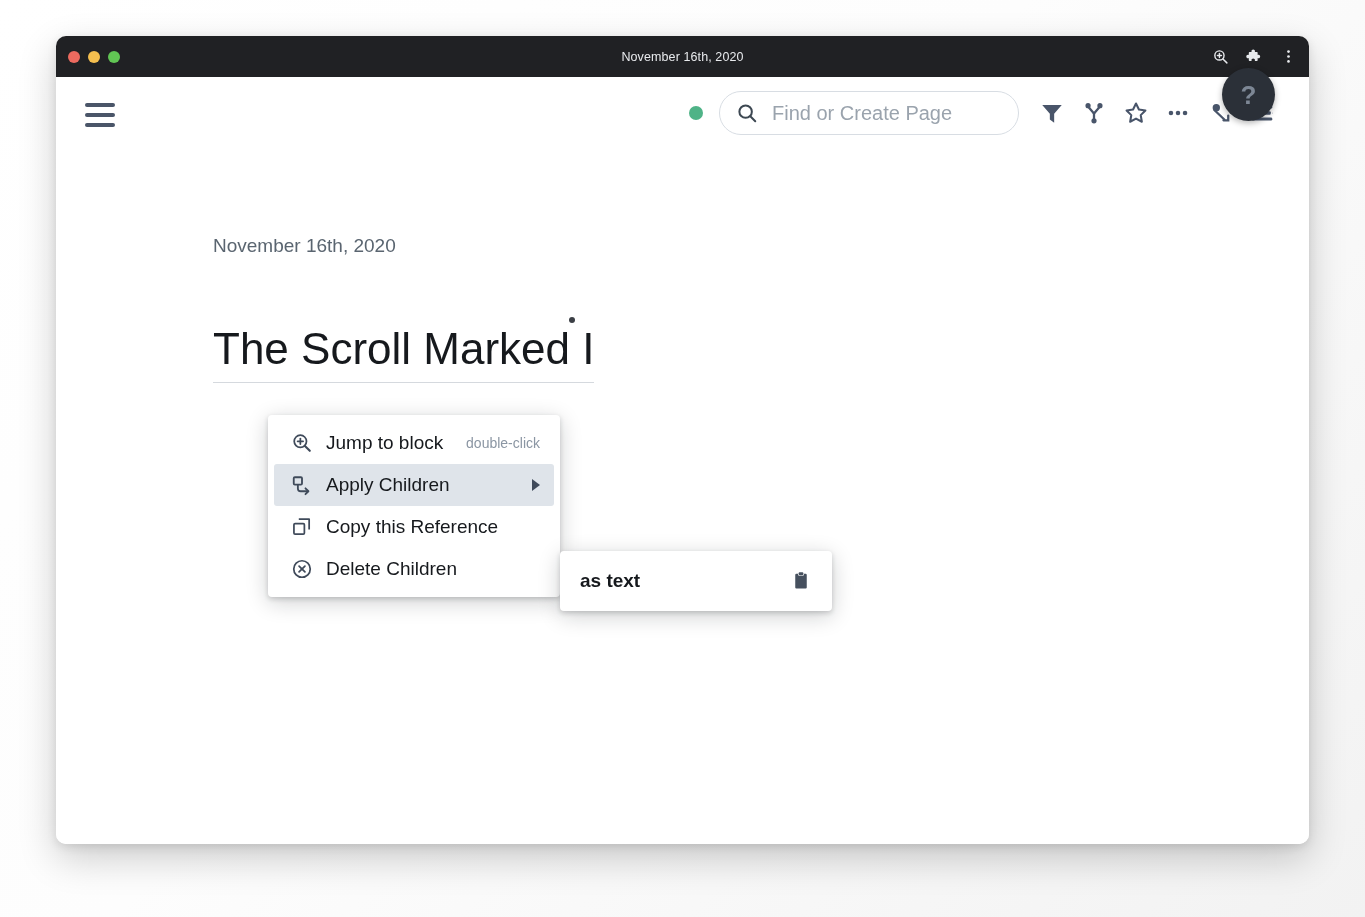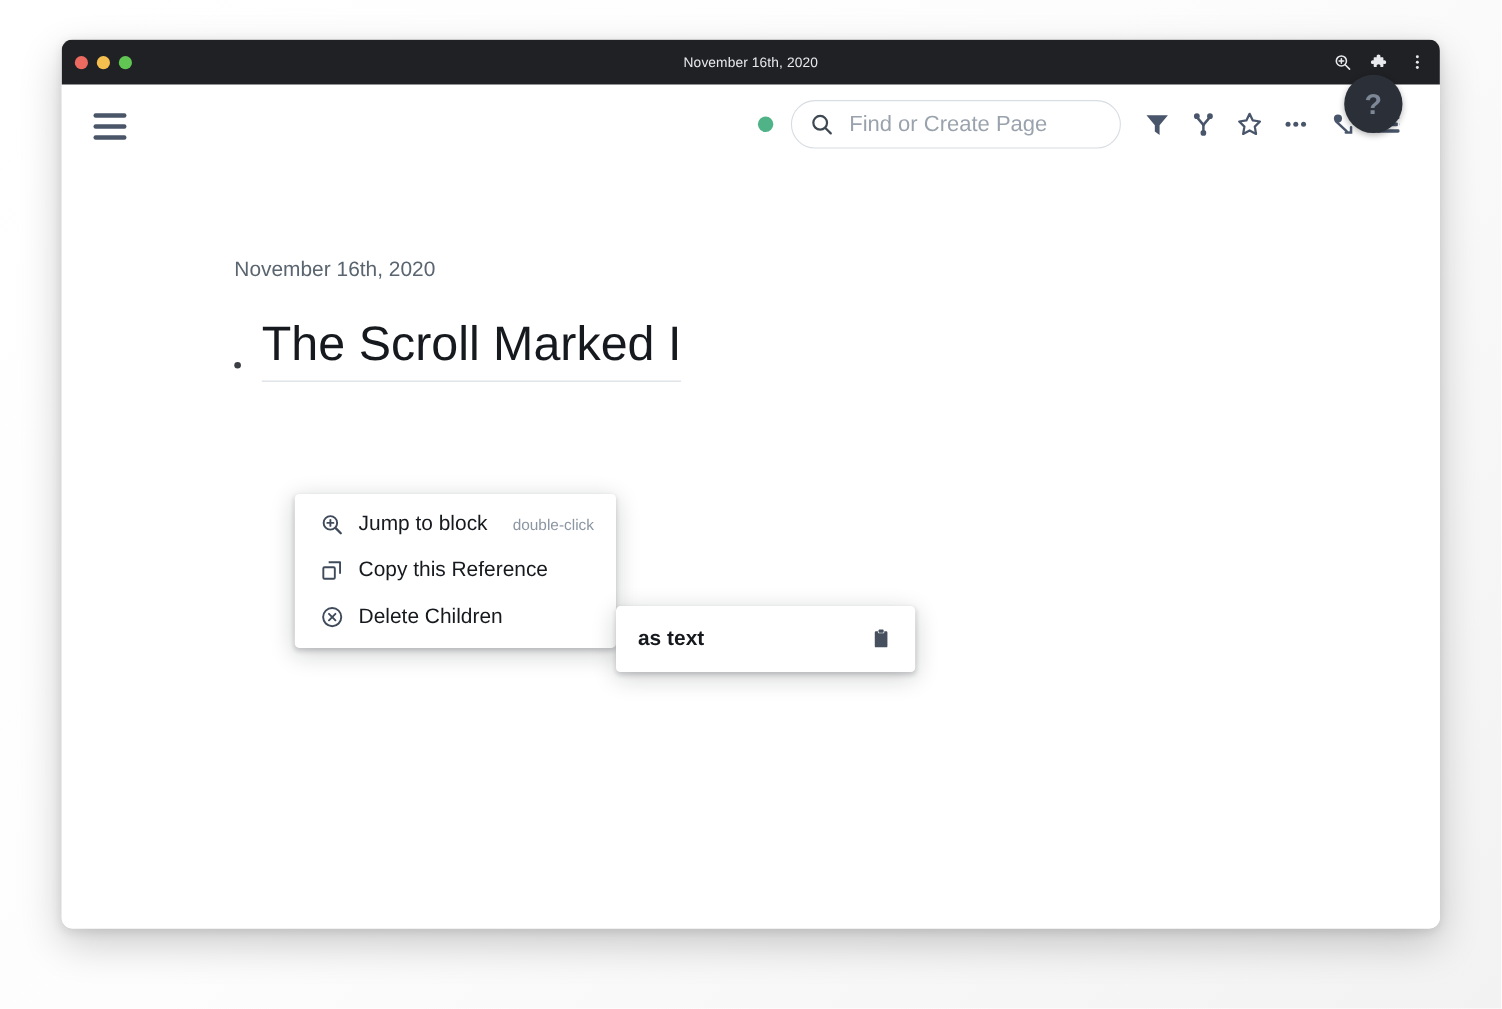--- a/index.html
+++ b/index.html
@@ -158,21 +158,22 @@
     position: absolute;
     left: 157px; top: 82px;
     font-size: 19px;
     color: #5a6570;
   }
 
   .block-row {
     position: absolute;
     left: 157px; top: 134px;
     display: flex;
-    align-items: center;
+    align-items: flex-end;
+    flex-direction: column;
   }
   .bullet {
     width: 6px; height: 6px;
     border-radius: 50%;
     background: #3b3f45;
     margin-top: 30px;
     margin-right: 19px;
     flex: none;
   }
   .block-ref {
@@ -189,21 +190,20 @@
     position: absolute;
     background: #ffffff;
     border-radius: 4px;
     box-shadow: 0 2px 5px rgba(16,22,26,0.18), 0 5px 22px rgba(16,22,26,0.20);
     padding: 7px 0;
     box-sizing: border-box;
   }
   .menu.primary {
     left: 212px; top: 262px;
     width: 292px;
-    margin-top: 34px;
   }
   .menu.submenu {
     left: 504px; top: 398px;
     width: 272px;
     font-weight: bold;
   }
 
   .menu-item {
     display: flex;
     align-items: center;
@@ -410,20 +410,32 @@
                 <line x1="7.2" y1="10.2" x2="13.2" y2="10.2"></line>
               </svg>
             </div>
             <div class="mi-label">Jump to block</div>
             <div class="mi-spacer"></div>
             <div class="mi-hint">double-click</div>
           </div>
 
 
 
+          <div class="menu-item active">
+            <div class="mi-icon">
+              <svg width="22" height="22" viewBox="0 0 24 24" fill="none" stroke="currentColor" stroke-width="2" stroke-linecap="round" stroke-linejoin="round">
+                <rect x="3" y="3.5" width="9" height="8" rx="1.2"></rect>
+                <path d="M7.5 12.4v3.4a3 3 0 0 0 3 3h7.6"></path>
+                <path d="M15.8 15.6l3.2 3.2-3.2 3.2" fill="none"></path>
+              </svg>
+            </div>
+            <div class="mi-label">Apply Children</div>
+            <div class="mi-spacer"></div>
+            <div class="mi-caret"></div>
+          </div>
 
           <div class="menu-item">
             <div class="mi-icon">
               <svg width="22" height="22" viewBox="0 0 24 24" fill="none" stroke="currentColor" stroke-width="1.9" stroke-linejoin="round">
                 <path d="M8.5 3.5h11.3v11.3"></path>
                 <rect x="3.2" y="8.4" width="11.4" height="11.4" rx="1.2"></rect>
               </svg>
             </div>
             <div class="mi-label">Copy this Reference</div>
             <div class="mi-spacer"></div>

